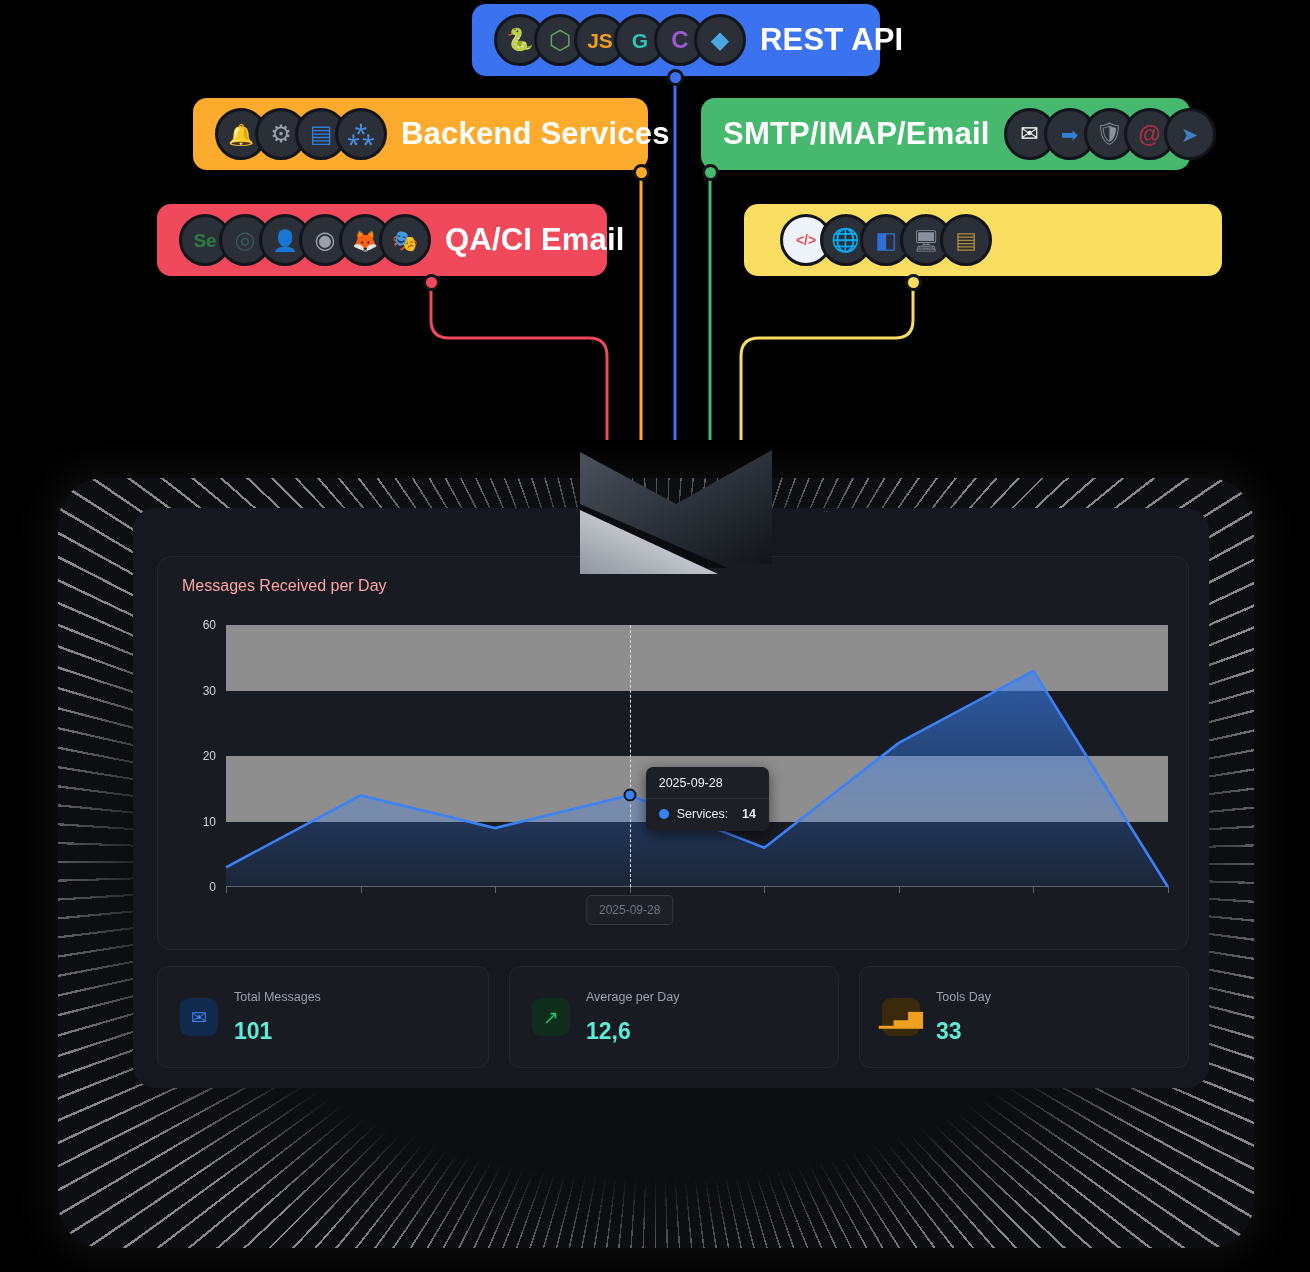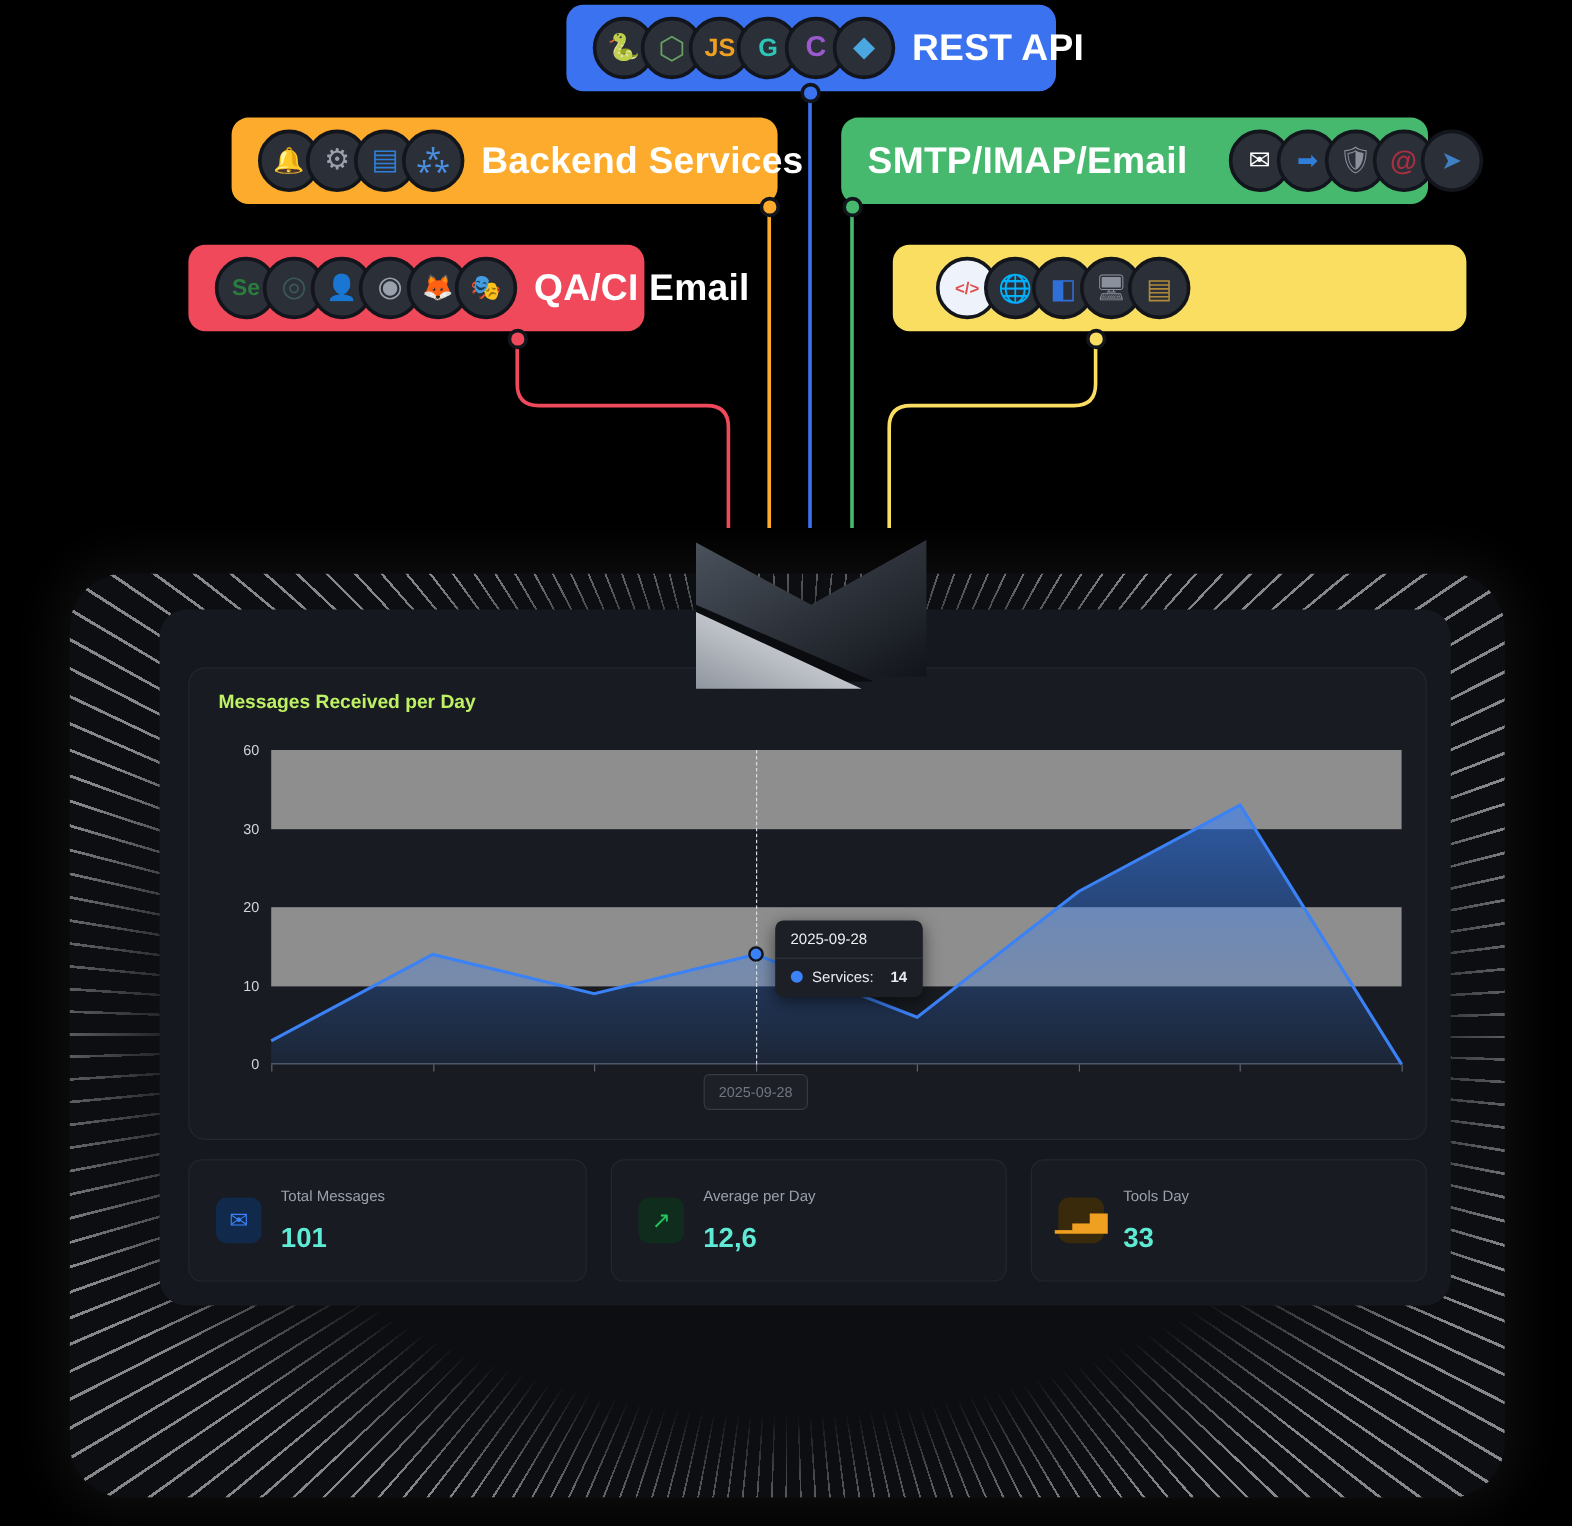--- a/index.html
+++ b/index.html
@@ -24,22 +24,22 @@
   .ico {
     width:52px; height:52px; border-radius:50%;
     background:#2b2f38; border:3px solid #12151b;
     margin-left:-12px; display:flex; align-items:center; justify-content:center;
     font-size:24px; line-height:1; overflow:hidden; flex:0 0 auto;
   }
   .ico:first-child { margin-left:0; }
 
   #pill-rest     { left:472px; top:4px;   width:408px; background:#3b72f0; }
   #pill-backend  { left:193px; top:98px;  width:455px; background:#fdab2c; }
-  #pill-smtp     { left:701px; top:98px;  width:489px; background:#46b96e;gap:20px; }
-  #pill-qaci     { left:157px; top:204px; width:380px; background:#f0495b; }
+  #pill-smtp     { left:701px; top:98px;  width:489px; background:#46b96e; }
+  #pill-qaci     { left:157px; top:204px; width:450px; background:#f0495b; }
   #pill-webmob   { left:744px; top:204px; width:478px; background:#fade62; }
 
   
   .nub { position:absolute; width:17px; height:17px; border-radius:50%; border:3px solid #12151b; z-index:4; }
 
   
   #device-glow {
     position:absolute; left:58px; top:478px; width:1196px; height:770px;
     border-radius:46px; background:#0c0e12;
     box-shadow:0 0 38px 14px rgba(255,255,255,.05);
@@ -56,21 +56,21 @@
   #device-screen {
     position:absolute; left:133px; top:508px; width:1076px; height:580px;
     border-radius:22px; background:#15181e; z-index:3; overflow:hidden;
   }
 
   
   #chart-card {
     position:absolute; left:157px; top:556px; width:1032px; height:394px;
     background:#181b21; border:1px solid #23272f; border-radius:14px; z-index:4;
   }
-  #chart-title { position:absolute; left:24px; top:20px; font-size:16px; font-weight:700; color:#bef264; }
+  #chart-title { position:absolute; left:24px; top:20px; font-size:16px; font-weight:400; color:#fca5a5; }
 
   #plot { position:absolute; left:24px; top:58px; width:986px; height:300px; }
   .ylab { position:absolute; right:0; transform:translateY(-50%); font-size:12px; color:#cfd4dd; }
   #plotarea { position:absolute; left:44px; top:10px; right:0; bottom:28px; }
 
   .band { position:absolute; left:0; right:0; background:#8e8e8e; }
   #axis-x { position:absolute; left:0; right:0; bottom:0; height:1px; background:#5d626c; }
   .xtick { position:absolute; bottom:-6px; width:1px; height:6px; background:#5d626c; }
 
   #hover-line {

